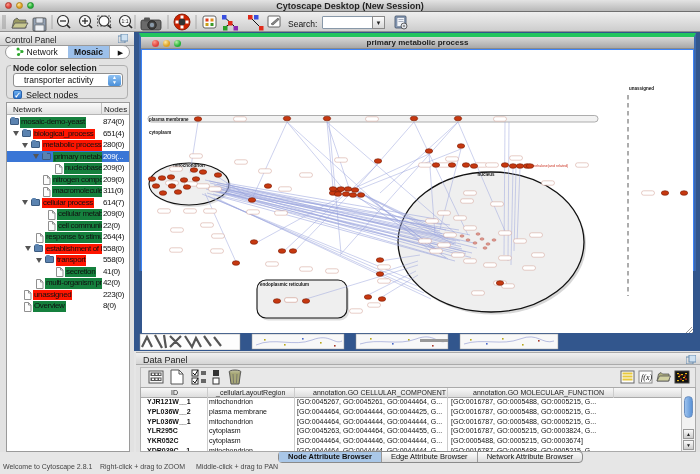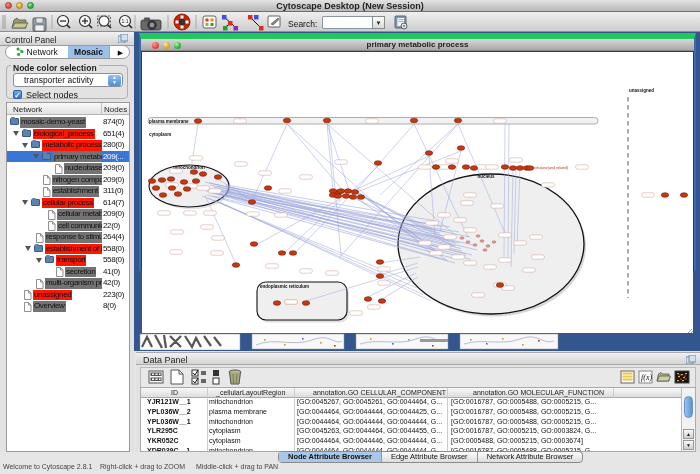--- a/index.html
+++ b/index.html
@@ -29,29 +29,29 @@
 #checkbox{left:13px;top:58px;width:9px;height:9px;background:linear-gradient(#6aaef0,#2f74cc);border:1px solid #2a62ac;border-radius:2px;color:#fff;font-size:8px;line-height:9px;text-align:center;font-weight:bold;}
 #checklbl{left:26px;top:58px;font-size:9px;color:#111;}
 #treebox{left:6px;top:70px;width:124px;height:350px;background:#fff;border:1px solid #9a9a9a;}
 #treehdr{left:0px;top:0px;width:122px;height:12px;background:linear-gradient(#fafafa,#e2e2e2);border-bottom:1px solid #b5b5b5;font-size:8px;color:#222;}
 #treehdr .c1{position:absolute;left:6px;top:1.5px;}
 #treehdr .c2{position:absolute;left:97px;top:1.5px;}
 #treehdr .div{position:absolute;left:94px;top:0;width:1px;height:12px;background:#c0c0c0;}
 .trow{position:absolute;left:0;width:122px;height:11.4px;font-size:8px;letter-spacing:-0.35px;white-space:nowrap;overflow:hidden;}
 .trow .lbl{position:absolute;top:0.5px;height:10.5px;line-height:10.5px;padding:0 1px;color:#111;overflow:hidden;white-space:nowrap;}
 .trow .num{position:absolute;left:96px;top:0.5px;line-height:10.5px;color:#111;}
-.green{background:#737373;}
+.green{background:#15803d;}
 .red{background:#ff1500;}
 .tri{position:absolute;top:3px;width:0;height:0;border-left:3.5px solid transparent;border-right:3.5px solid transparent;border-top:5px solid #555;}
 .folder{position:absolute;top:1.5px;width:9px;height:7px;background:#5b83b0;border:1px solid #3c5b80;border-radius:1px;}
 .folder:before{content:"";position:absolute;left:0px;top:-2px;width:4px;height:2px;background:#5b83b0;border-radius:1px 1px 0 0;}
 .file{position:absolute;top:1px;width:8px;height:10px;}
 
 #mdi{left:134px;top:32px;width:566px;height:319px;background:#32568d;}
-#iframe{position:absolute;left:5px;top:1px;width:557px;height:238px;background:#0c4a6e;border-top:6px solid #22c55e;border-right:2px solid #3c68ad;border-left:2px solid #3c68ad;}
+#iframe{position:absolute;left:5px;top:1px;width:557px;height:238px;background:#3b82f6;border-top:4px solid #22c55e;border-right:2px solid #3c68ad;border-left:2px solid #3c68ad;}
 #ititle{position:absolute;left:0;top:0;width:553px;height:12px;background:linear-gradient(#d8d8d8,#a8a8a8);border-bottom:1px solid #8a8a8a;}
 #ititle .tl{position:absolute;top:2.5px;width:7px;height:7px;border-radius:50%;}
 #ititle span{position:absolute;left:0;top:1px;width:100%;text-align:center;font-size:8px;font-weight:bold;color:#222;}
 #canvas{position:absolute;left:1px;top:13px;width:551px;height:284px;background:#fff;}
 #thumbs{position:absolute;left:0px;top:301px;width:566px;height:17px;}
 
 #dpanel{left:136px;top:351px;width:564px;height:101px;background:#e2e2e2;}
 #dpanel-hdr{left:0;top:1px;width:564px;height:13px;background:linear-gradient(#f0f0f0,#d5d5d5);border-top:1px solid #aaa;border-bottom:1px solid #aaa;}
 #dpanel-hdr span{position:absolute;left:7px;top:2px;font-size:9px;color:#222;}
 #dtoolbar{left:4px;top:16px;width:556px;height:20px;background:#e8e8e8;border:1px solid #bbb;border-bottom:none;}
@@ -255,21 +255,21 @@
               <path d="M4.5 0.5 V3 H7" fill="none" stroke="#909090"></path>
             </svg>
             <span class="lbl green" style="left:45px;max-width:50px">nitrogen compo</span>
             <span class="num" style="left:96px">209(0)</span>
           </div>
           <div class="trow" style="top:82.5px;">
             <svg class="file" style="left:36px" width="8" height="10">
               <path d="M0.5 0.5 H4.5 L7 3 V9.5 H0.5 Z" fill="#fdfdfd" stroke="#909090"></path>
               <path d="M4.5 0.5 V3 H7" fill="none" stroke="#909090"></path>
             </svg>
-            <span class="lbl green" style="left:45px;max-width:50px">establishment</span>
+            <span class="lbl green" style="left:45px;max-width:50px">macromolecule</span>
             <span class="num" style="left:96px">311(0)</span>
           </div>
           <div class="trow" style="top:94px;">
             <span class="tri" style="left:15px"></span>
             <span class="folder" style="left:24px"></span>
             <span class="lbl red" style="left:35px;max-width:60px">cellular process</span>
             <span class="num" style="left:96px">614(7)</span>
           </div>
           <div class="trow" style="top:105.5px;">
             <svg class="file" style="left:41px" width="8" height="10">

